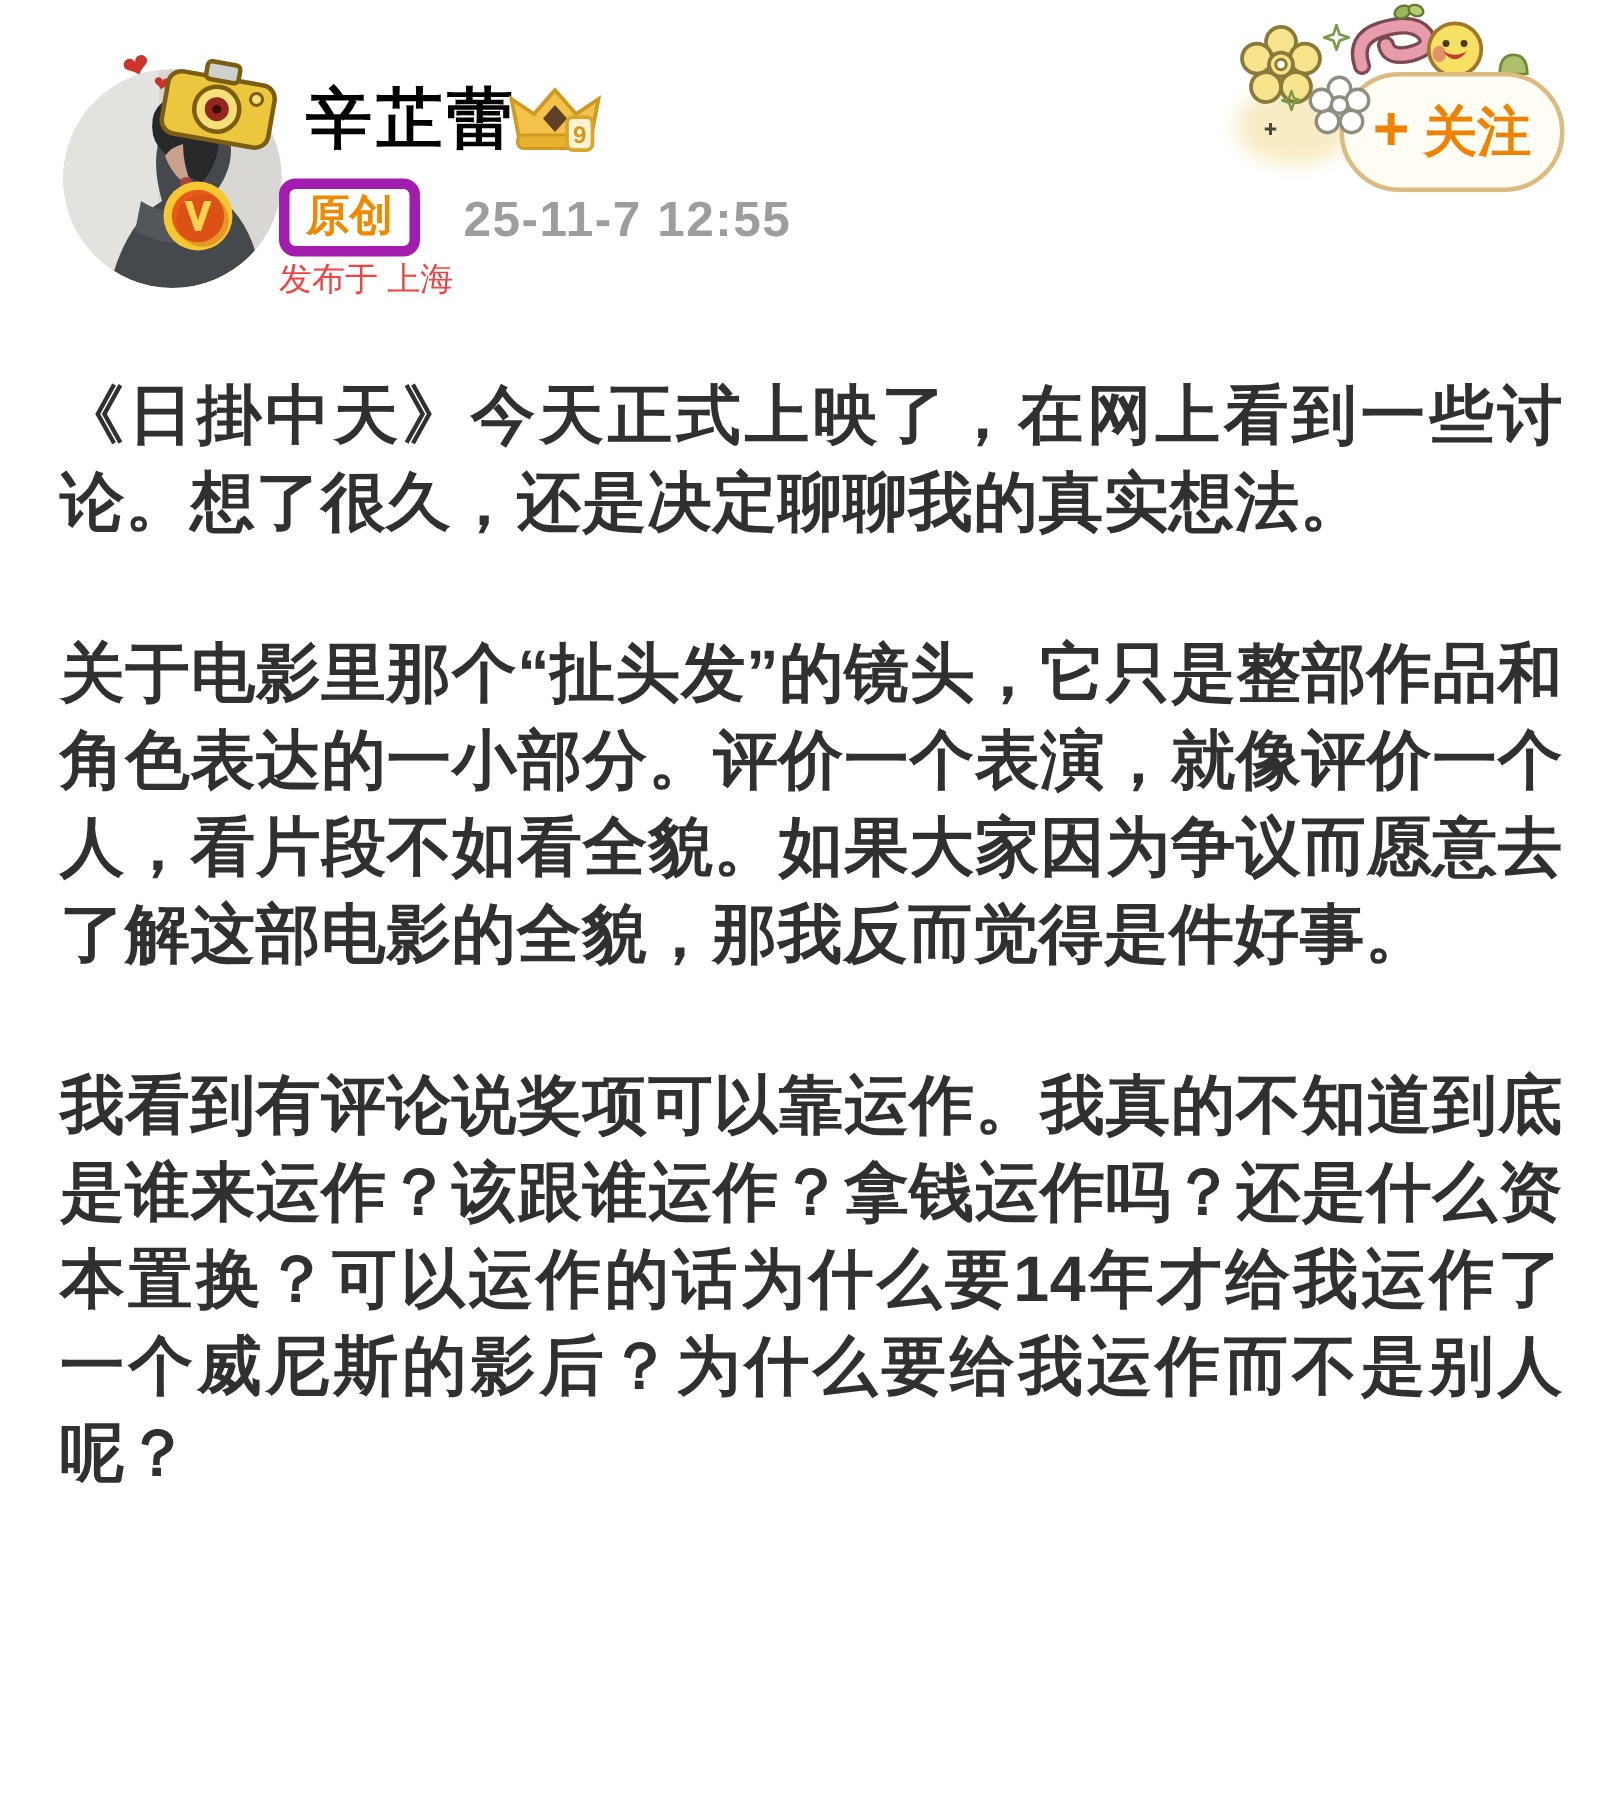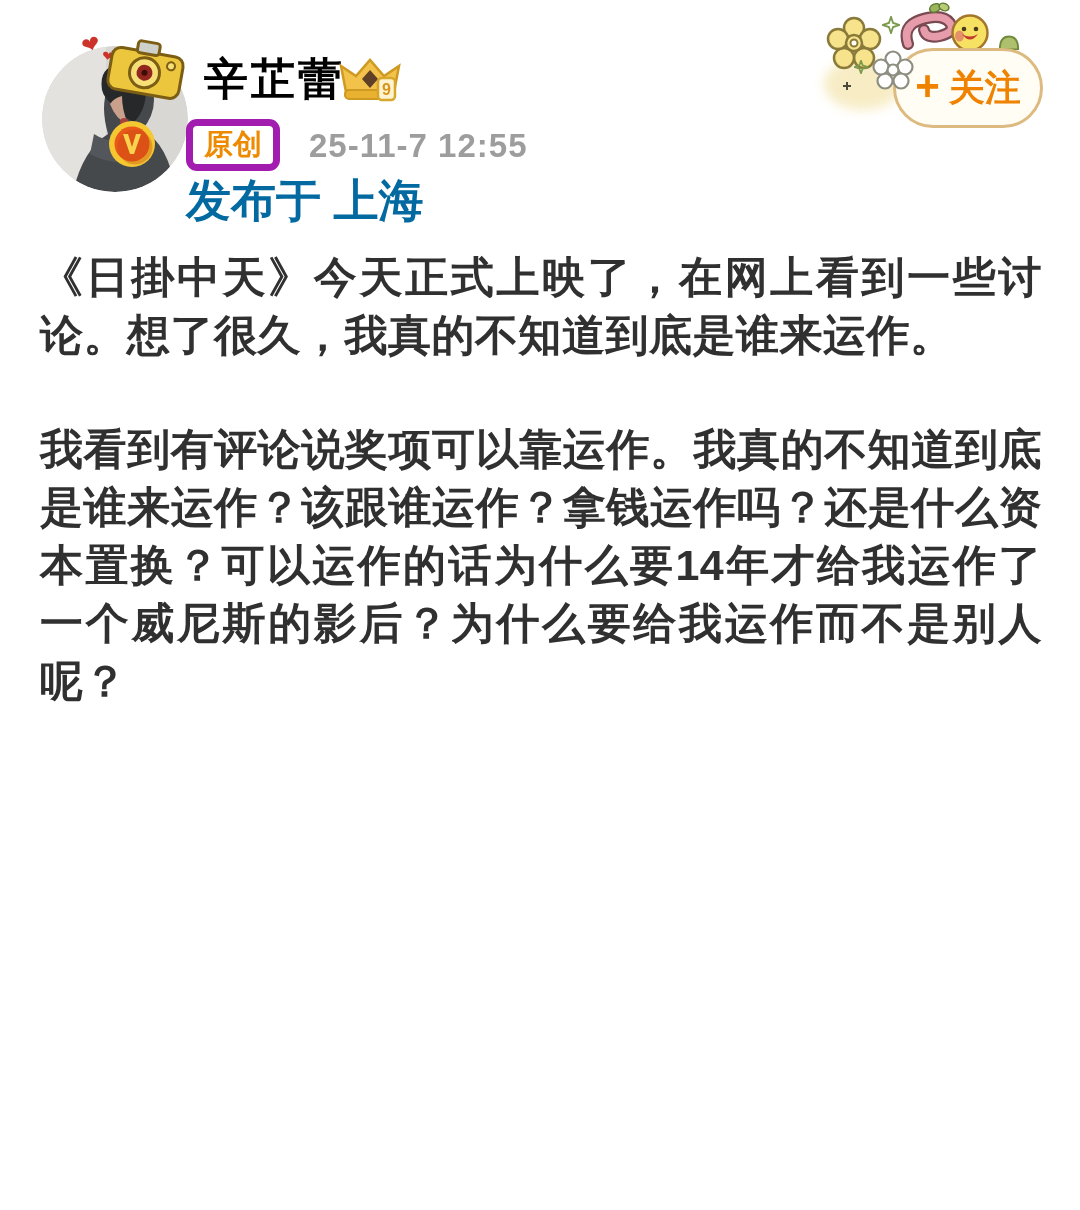--- a/index.html
+++ b/index.html
@@ -17,21 +17,21 @@
   .sticker-hearts { position:absolute; left:40px; top:-14px; width:40px; height:40px; color:#cc342b; }
   .sticker-hearts .h1 { position:absolute; left:0; top:0; font-size:22px; transform:rotate(-18deg); }
   .sticker-hearts .h2 { position:absolute; left:20px; top:16px; font-size:14px; transform:rotate(10deg); }
 
   
   .author-name { position:absolute; left:204px; top:50px; font-size:44px; font-weight:bold; color:#000000; letter-spacing:3px; }
   .crown-badge { position:absolute; left:336px; top:54px; width:68px; height:54px; }
   .origin-tag { position:absolute; left:186px; top:119px; font-size:29px; font-weight:bold; color:#ed8a00;
     border:7px solid #a21caf; border-radius:11px; padding:3px 11px; line-height:1.1; }
   .timestamp { position:absolute; left:286px; top:127px; font-size:33px; color:#9d9d9d; font-weight:bold; letter-spacing:1px;margin-left:23px; }
-  .location { position:absolute; left:186px; top:171px; font-size:45px; color:#0369a1; font-weight:bold; }
+  .location { position:absolute; left:186px; top:171px; font-size:22px; color:#ef4444; font-weight:normal; }
 
   
   .follow-btn { position:absolute; left:893px; top:48px; width:150px; height:80px; box-sizing:border-box;
     border-radius:40px; background:#fffdf4; border:3px solid #dcba80; color:#ef8200; z-index:2;
     display:flex; align-items:center; justify-content:center; gap:9px; font-size:36px; font-weight:bold; cursor:pointer; }
   .plus-icon { font-size:42px; font-weight:bold; line-height:1; margin-top:-4px; }
   .deco { position:absolute; }
   .z-back { z-index:1; } .z-front { z-index:3; }
   .deco-glow { left:824px; top:58px; width:78px; height:52px; border-radius:50%;
     background:#f7ecc4; filter:blur(6px); z-index:0; }
@@ -143,20 +143,21 @@
     <path d="M2 16 Q2 2 12 2 Q22 2 22 16 Z" fill="#aebf6e" stroke="#6e8a3a" stroke-width="2"></path>
   </svg>
 
   <div class="follow-btn">
     <span class="plus-icon">+</span>
     <span>关注</span>
   </div>
 </div>
 
 <div class="main" style="position:absolute; left:40px; right:38px; top:248px;">
-    <p class="post-paragraph">《日掛中天》今天正式上映了，在网上看到一些讨论。想了很久，我真的不知道到底是谁来运作。</p>
+    <p class="post-paragraph">《日掛中天》今天正式上映了，在网上看到一些讨论。想了很久，还是决定聊聊我的真实想法。</p>
+    <p class="post-paragraph">关于电影里那个“扯头发”的镜头，它只是整部作品和角色表达的一小部分。评价一个表演，就像评价一个人，看片段不如看全貌。如果大家因为争议而愿意去了解这部电影的全貌，那我反而觉得是件好事。</p>
     <p class="post-paragraph">我看到有评论说奖项可以靠运作。我真的不知道到底是谁来运作？该跟谁运作？拿钱运作吗？还是什么资本置换？可以运作的话为什么要14年才给我运作了一个威尼斯的影后？为什么要给我运作而不是别人呢？</p>
   </div>
 
 <style>
   .post-paragraph { margin:0 0 56px 0; font-size:43px; line-height:58px; font-weight:bold;
     color:#303030; word-break:break-all; text-align:justify; letter-spacing:0.5px; }
 </style>
 
 </body></html>

